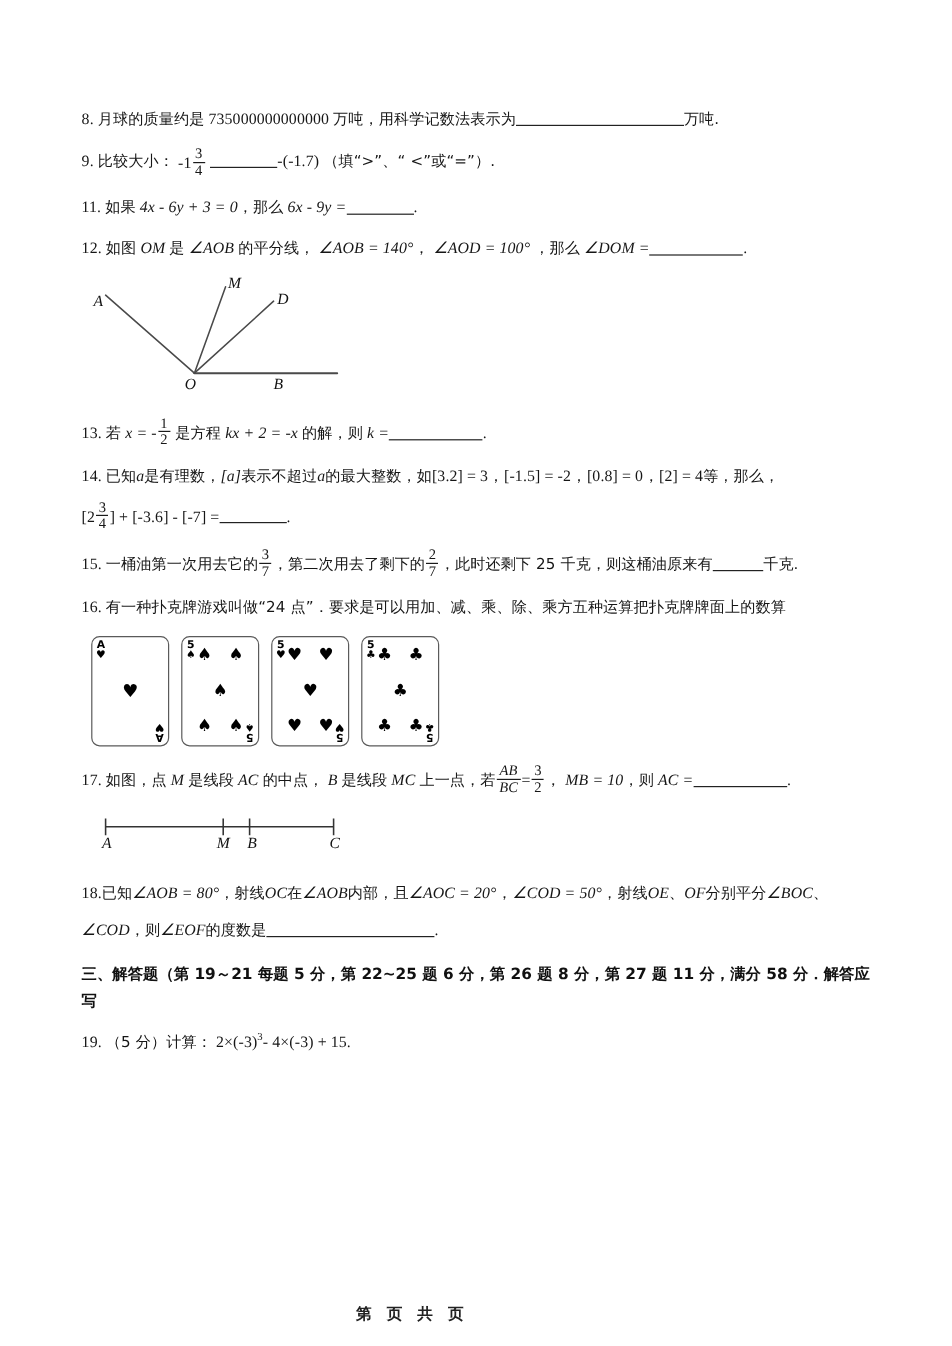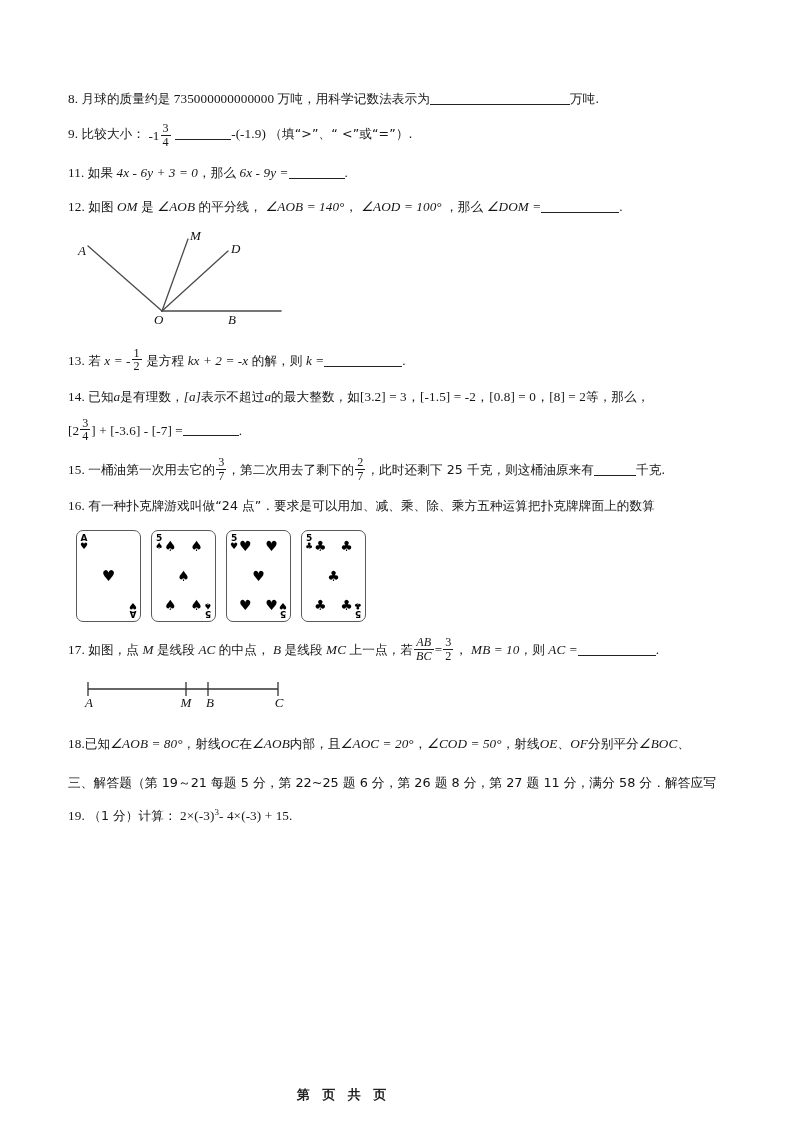--- a/index.html
+++ b/index.html
@@ -145,21 +145,21 @@
     font-size: 13px;
     font-family: "Liberation Serif", serif;
     color: #111;
     top: 20px;
     transform: translateX(-50%);
   }
 
   
   .section-head {
     font-family: "DejaVu Sans", "Liberation Sans", sans-serif;
-    font-weight: normal;
+    font-weight: bold;
     font-size: 12.8px;
     line-height: 1.72;
     margin: 17px 0 11px 0;
     color: #111;
   }
 
   
   .footer {
     position: absolute;
     left: 0;
@@ -183,21 +183,21 @@
       <span class="num">8.</span>
       <span class="cn">月球的质量约是</span>
       <span class="mn">735000000000000</span>
       <span class="cn">万吨，用科学记数法表示为</span><span class="blank b-xl"></span><span class="cn">万吨.</span>
     </div>
 
     <div class="q">
       <span class="num">9.</span>
       <span class="cn">比较大小：</span>
       <span class="mixed"><span class="mn">-1</span><span class="frac"><span class="n">3</span><span class="d">4</span></span></span>
-      <span class="blank b-sm"></span><span class="mn">-(-1.9)</span>
+      <span class="blank b-sm"></span><span class="mn">-(-1.7)</span>
       <span class="cn">（填“&gt;”、“ &lt;”或“=”）.</span>
     </div>
 
 
     <div class="q">
       <span class="num">11.</span>
       <span class="cn">如果</span>
       <span class="mi">4x - 6y + 3 = 0</span><span class="cn">，那么</span>
       <span class="mi">6x - 9y =</span><span class="blank b-sm"></span><span class="mn">.</span>
     </div>
@@ -236,21 +236,21 @@
       <span class="cn">若</span>
       <span class="mi">x = -</span><span class="frac"><span class="n">1</span><span class="d">2</span></span>
       <span class="cn">是方程</span>
       <span class="mi">kx + 2 = -x</span>
       <span class="cn">的解，则</span>
       <span class="mi">k =</span><span class="blank b-md"></span><span class="mn">.</span>
     </div>
 
     <div class="q">
       <span class="num">14.</span>
-      <span class="cn">已知</span><span class="mi">a</span><span class="cn">是有理数，</span><span class="mi">[a]</span><span class="cn">表示不超过</span><span class="mi">a</span><span class="cn">的最大整数，如</span><span class="mn">[3.2] = 3</span>，<span class="mn">[-1.5] = -2</span>，<span class="mn">[0.8] = 0</span>，<span class="mn">[8] = 2</span><span class="cn">等，那么，</span>
+      <span class="cn">已知</span><span class="mi">a</span><span class="cn">是有理数，</span><span class="mi">[a]</span><span class="cn">表示不超过</span><span class="mi">a</span><span class="cn">的最大整数，如</span><span class="mn">[3.2] = 3</span>，<span class="mn">[-1.5] = -2</span>，<span class="mn">[0.8] = 0</span>，<span class="mn">[2] = 4</span><span class="cn">等，那么，</span>
       <div style="margin-top:9px;">
         <span class="mn">[2</span><span class="frac"><span class="n">3</span><span class="d">4</span></span><span class="mn">] + [-3.6] - [-7] =</span><span class="blank b-sm"></span><span class="mn">.</span>
       </div>
     </div>
 
     <div class="q">
       <span class="num">15.</span>
       <span class="cn">一桶油第一次用去它的</span><span class="frac"><span class="n">3</span><span class="d">7</span></span><span class="cn">，第二次用去了剩下的</span><span class="frac"><span class="n">2</span><span class="d">7</span></span><span class="cn">，此时还剩下 25 千克，则这桶油原来有</span><span class="blank b-xs"></span><span class="cn">千克.</span>
     </div>
 
@@ -357,28 +357,31 @@
         </g>
       </svg>
       <span class="seg-label" style="left:11px;">A</span>
       <span class="seg-label" style="left:108px;">M</span>
       <span class="seg-label" style="left:132px;">B</span>
       <span class="seg-label" style="left:201px;">C</span>
     </div>
 
     <div class="q" style="margin-top:18px;">
       <span class="num">18.</span><span class="cn">已知</span><span class="mi">∠AOB = 80°</span><span class="cn">，射线</span><span class="mi">OC</span><span class="cn">在</span><span class="mi">∠AOB</span><span class="cn">内部，且</span><span class="mi">∠AOC = 20°</span>，<span class="mi">∠COD = 50°</span><span class="cn">，射线</span><span class="mi">OE</span><span class="cn">、</span><span class="mi">OF</span><span class="cn">分别平分</span><span class="mi">∠BOC</span><span class="cn">、</span>
+      <div style="margin-top:9px;">
+        <span class="mi">∠COD</span><span class="cn">，则</span><span class="mi">∠EOF</span><span class="cn">的度数是</span><span class="blank b-xl"></span><span class="mn">.</span>
+      </div>
     </div>
 
     <div class="section-head">
       <div>三、解答题（第 19～21 每题 5 分，第 22~25 题 6 分，第 26 题 8 分，第 27 题 11 分，满分 58 分．解答应写</div>
     </div>
 
     <div class="q">
       <span class="num">19.</span>
-      <span class="cn">（1 分）</span><span class="cn">计算：</span>
+      <span class="cn">（5 分）</span><span class="cn">计算：</span>
       <span class="mn">2×(-3)</span><sup class="ex">3</sup><span class="mn">- 4×(-3) + 15</span><span class="mn">.</span>
     </div>
 
   </div>
 
   <div class="footer">第 页 共 页</div>
 </div>
 
 </body></html>

